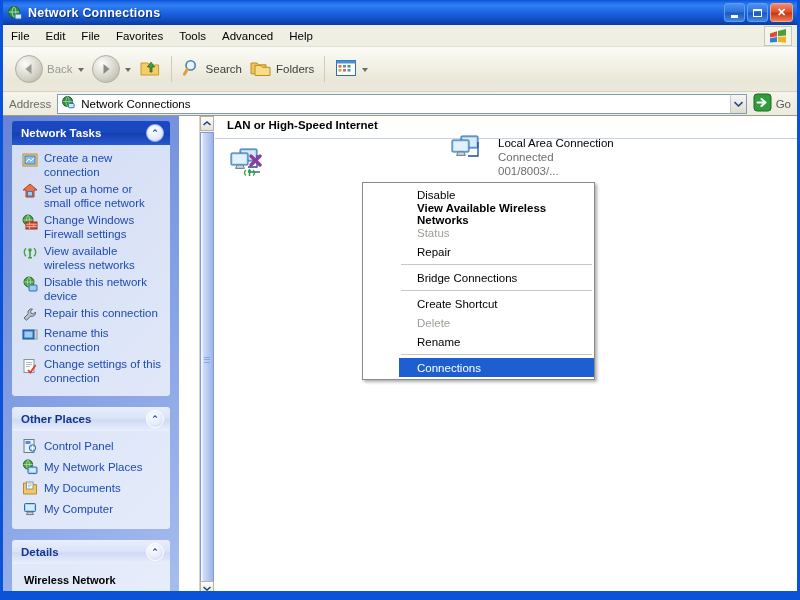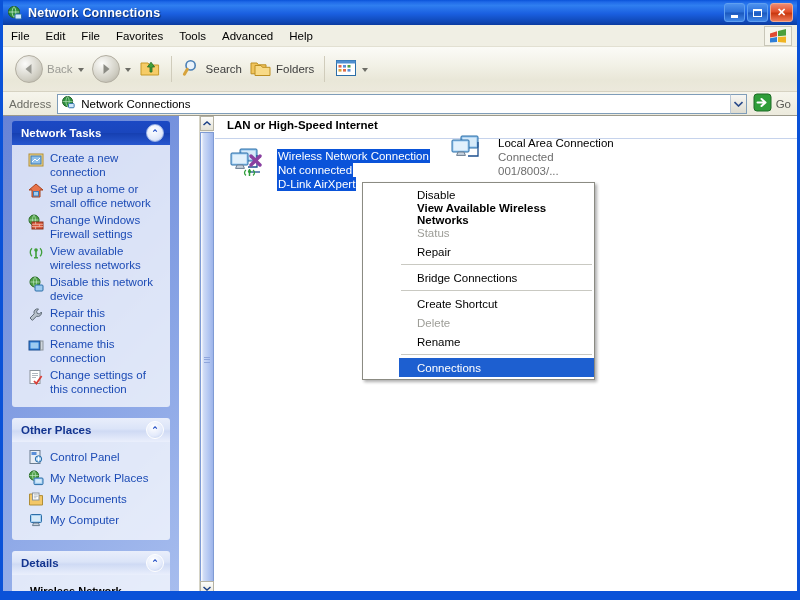--- a/index.html
+++ b/index.html
@@ -173,21 +173,21 @@
     position: absolute; right: 6px; top: 3px;
     width: 18px; height: 18px; border-radius: 50%;
     background: radial-gradient(circle at 40% 32%, #ffffff, #e3eafb 60%, #b9c9ea 100%);
     border: 1px solid #fff;
     display: flex; align-items: center; justify-content: center;
     color: #1b49c4; font-size: 9px; font-weight: bold;
   }
   .chev.onblue { border-color: #9bb3e8; }
   .panel-body {
     background: rgba(255,255,255,.72);
-    padding: 6px 8px 8px 16px;
+    padding: 6px 8px 8px 10px;
     border-radius: 0 0 3px 3px;
   }
   .task-row { display: flex; align-items: flex-start; margin-bottom: 3px; }
   .task-ico { width: 16px; height: 16px; flex: none; margin-right: 6px; margin-top: 1px; position: relative; }
   .task-text { color: #1c4bb5; font-size: 11.5px; line-height: 14px; }
   .place-row { display: flex; align-items: center; margin-bottom: 4px; }
   .place-text { color: #1c4bb5; font-size: 11.5px; }
   .details-line { font-weight: bold; font-size: 11px; color: #000; padding: 4px 2px; }
 
   
@@ -573,25 +573,20 @@
                 <path d="M31 10 L22 19"></path>
             </g>
             <g fill="none" stroke="#2f9e3a" stroke-width="1.3">
               <path d="M17 24 a3.2 3.2 0 0 0 0 5.4"></path>
               <path d="M24 24 a3.2 3.2 0 0 1 0 5.4"></path>
             </g>
             <path d="M20.5 23 v7" stroke="#2f9e3a" stroke-width="1.5"></path>
             <circle cx="20.5" cy="25.4" r="1.6" fill="#2f9e3a"></circle>
           </svg>
         </span>
-        <span class="conn-labels">
-          <div><span class="conn-name">Wireless Network Connection</span></div>
-          <div><span class="conn-sub">Not connected</span></div>
-          <div><span class="conn-sub">D-Link AirXpert</span></div>
-        </span>
       </div>
 
       <div class="conn" style="left:235px; top:17px; width:230px;">
         <span class="conn-ico">
           <svg width="42" height="38" viewBox="0 0 42 38">
             <rect x="11" y="3" width="17" height="12" rx="1" fill="#8fc0ea" stroke="#2b6ea8"></rect>
             <rect x="12.5" y="4.5" width="14" height="9" fill="#d6eaf9"></rect>
             <rect x="2" y="7" width="17" height="12" rx="1" fill="#9ecbf0" stroke="#2b6ea8"></rect>
             <rect x="3.5" y="8.5" width="14" height="9" fill="#e2f1fc"></rect>
             <path d="M8 19 h6 l1.4 3.4 h-8.8 z" fill="#c6d2de" stroke="#6b7d90"></path>

